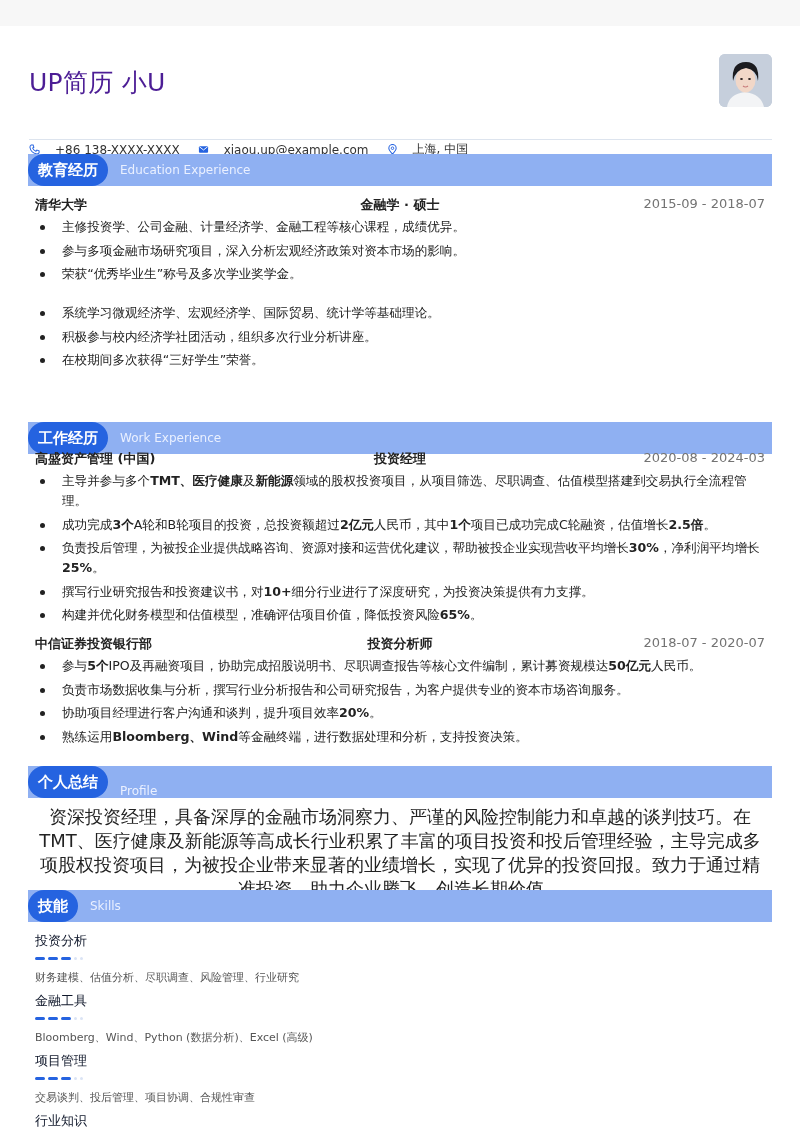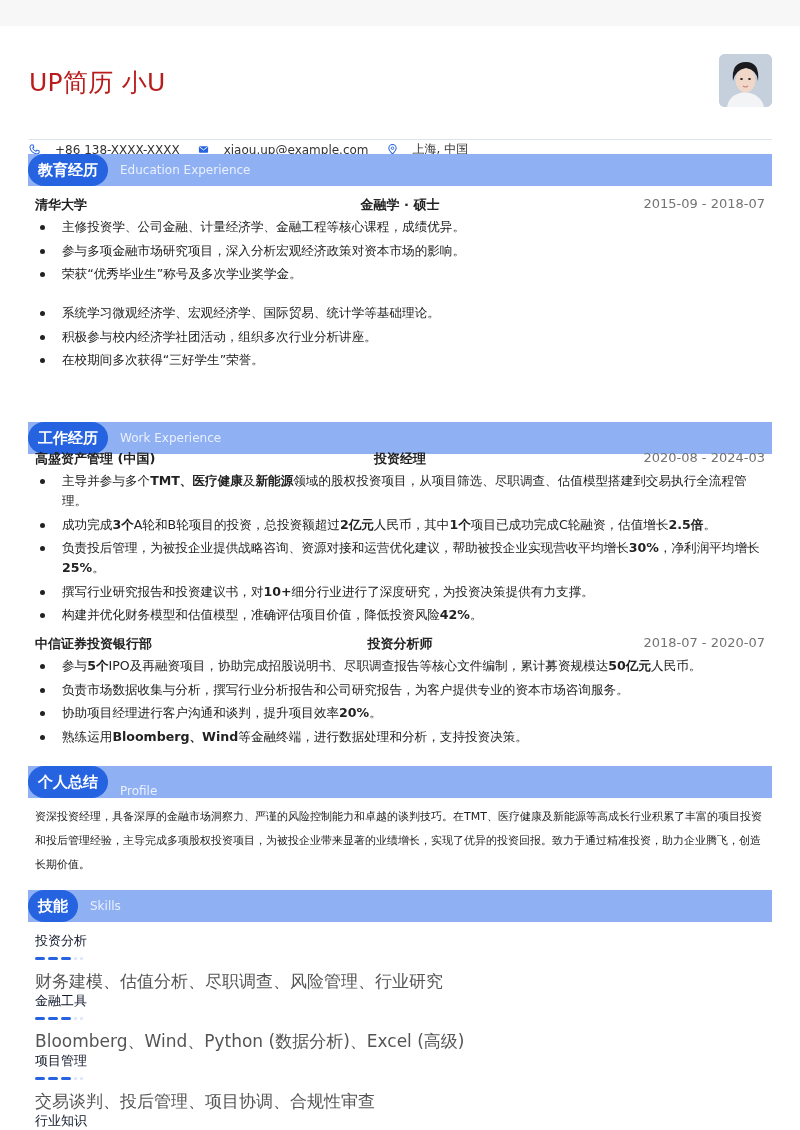--- a/index.html
+++ b/index.html
@@ -2,50 +2,50 @@
 <html><head>
 <meta charset="utf-8">
 <style>
   * { box-sizing: border-box; margin: 0; padding: 0; }
   html, body { width: 800px; height: 1130px; overflow: hidden; background: #fafafa; }
   body { font-family: "DejaVu Sans", "Liberation Sans", sans-serif; color: #222; }
   .page { position: absolute; left: 0; top: 26px; width: 800px; height: 1104px; background: #fff; }
   .topbar { position: absolute; left: 0; top: 0; width: 800px; height: 26px; background: #f7f7f7; }
 
   .header { position: absolute; left: 29px; top: 28px; width: 743px; }
-  .name { font-size: 25px; font-weight: 500; color: #b91c1c; position: absolute; left: 0; top: 12px; letter-spacing: 0.3px; }
+  .name { font-size: 25px; font-weight: 500; color: #4c1d95; position: absolute; left: 0; top: 12px; letter-spacing: 0.3px; }
   .avatar { position: absolute; left: 690px; top: 0px; width: 53px; height: 53px; border-radius: 6px; overflow: hidden; background: linear-gradient(180deg,#c9d2de 0%,#b7c3d3 100%); }
   .contacts { position: absolute; left: 0; top: 87px; display: flex; gap: 18px; font-size: 12px; color: #333; }
   .contact { display: flex; align-items: center; gap: 15px; }
   .contact svg { width: 11px; height: 11px; }
   .divider { position: absolute; left: 29px; top: 113px; width: 743px; height: 1px; background: #dde4ee; }
 
   .section-head { position: absolute; left: 28px; width: 744px; height: 32px; background: #8fb0f2; display: flex; align-items: center; }
   .section-head .zh { background: #2563e0; color: #fff; height: 32px; line-height: 32px; padding: 0 10px; font-size: 15px; font-weight: bold; border-radius: 16px; }
   .section-head .en { color: #eaf0ff; font-size: 12px; padding-left: 12px; }
 
   .entry { position: absolute; left: 35px; width: 730px; }
   .entry-row { position: relative; height: 18px; font-size: 13px; }
   .entry-row .org { position: absolute; left: 0; top: 0; font-weight: bold; }
   .entry-row .role { position: absolute; left: 0; right: 0; top: 0; text-align: center; font-weight: bold; }
   .entry-row .date { position: absolute; right: 0; top: 0; color: #737373; }
   ul.bullets { list-style: none; margin-top: 3px; }
   ul.bullets li { position: relative; padding-left: 27px; font-size: 12.6px; line-height: 20px; margin-bottom: 3.5px; color: #222; }
   ul.bullets li::before { content: ""; position: absolute; left: 5px; top: 8px; width: 5px; height: 5px; border-radius: 50%; background: #222; }
   b { font-weight: bold; }
 
-  .summary { position: absolute; left: 35px; top: 801px; width: 730px; font-size: 11px; line-height: 24px; color: #222; }
+  .summary { position: absolute; left: 35px; top: 801px; width: 730px; font-size: 18px; line-height: 24px; color: #222; text-align: center; }
 
   .skills { position: absolute; left: 35px; top: 930px; width: 730px; }
   .skill { height: 60px; position: relative; }
   .skill .title { font-size: 13px; color: #0f172a; position: absolute; top: 0; }
   .skill .bar { position: absolute; top: 25px; left: 0; display: flex; gap: 3px; }
   .skill .bar span { width: 10px; height: 3px; border-radius: 2px; background: #2563e0; }
   .skill .bar span.off { width: 3px; background: #dbe4f5; }
-  .skill .desc { position: absolute; top: 38px; font-size: 17px; color: #555; }
+  .skill .desc { position: absolute; top: 38px; font-size: 11px; color: #555; }
 </style>
 </head>
 <body>
 
 <div class="topbar"></div>
 
 <div class="page">
 
   <div class="header">
     <div class="name">UP简历 小U</div>
@@ -120,21 +120,21 @@
     <div class="entry-row">
       <span class="org">高盛资产管理 (中国)</span>
       <span class="role">投资经理</span>
       <span class="date">2020-08 - 2024-03</span>
     </div>
     <ul class="bullets">
         <li><span>主导并参与多个</span><b>TMT、医疗健康</b><span>及</span><b>新能源</b><span>领域的股权投资项目，从项目筛选、尽职调查、估值模型搭建到交易执行全流程管理。</span></li>
         <li><span>成功完成</span><b>3个</b><span>A轮和B轮项目的投资，总投资额超过</span><b>2亿元</b><span>人民币，其中</span><b>1个</b><span>项目已成功完成C轮融资，估值增长</span><b>2.5倍</b><span>。</span></li>
         <li><span>负责投后管理，为被投企业提供战略咨询、资源对接和运营优化建议，帮助被投企业实现营收平均增长</span><b>30%</b><span>，净利润平均增长</span><b>25%</b><span>。</span></li>
         <li><span>撰写行业研究报告和投资建议书，对</span><b>10+</b><span>细分行业进行了深度研究，为投资决策提供有力支撑。</span></li>
-        <li><span>构建并优化财务模型和估值模型，准确评估项目价值，降低投资风险</span><b>42%</b><span>。</span></li>
+        <li><span>构建并优化财务模型和估值模型，准确评估项目价值，降低投资风险</span><b>65%</b><span>。</span></li>
       </ul>
   </div>
 
   <div class="entry" style="top:609px;">
     <div class="entry-row">
       <span class="org">中信证券投资银行部</span>
       <span class="role">投资分析师</span>
       <span class="date">2018-07 - 2020-07</span>
     </div>
     <ul class="bullets">

